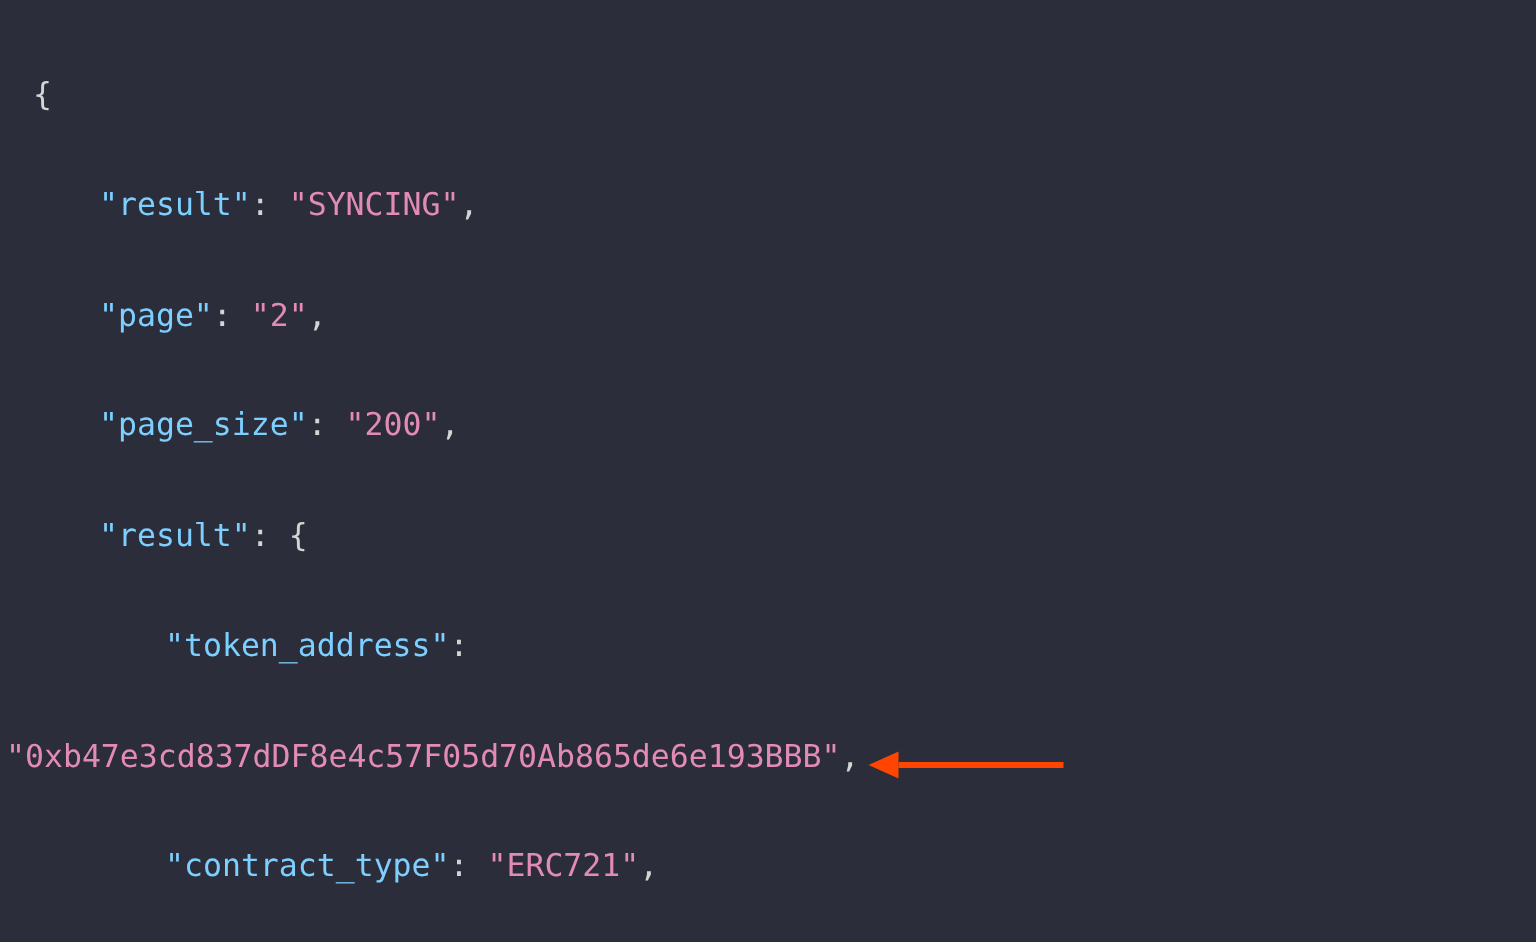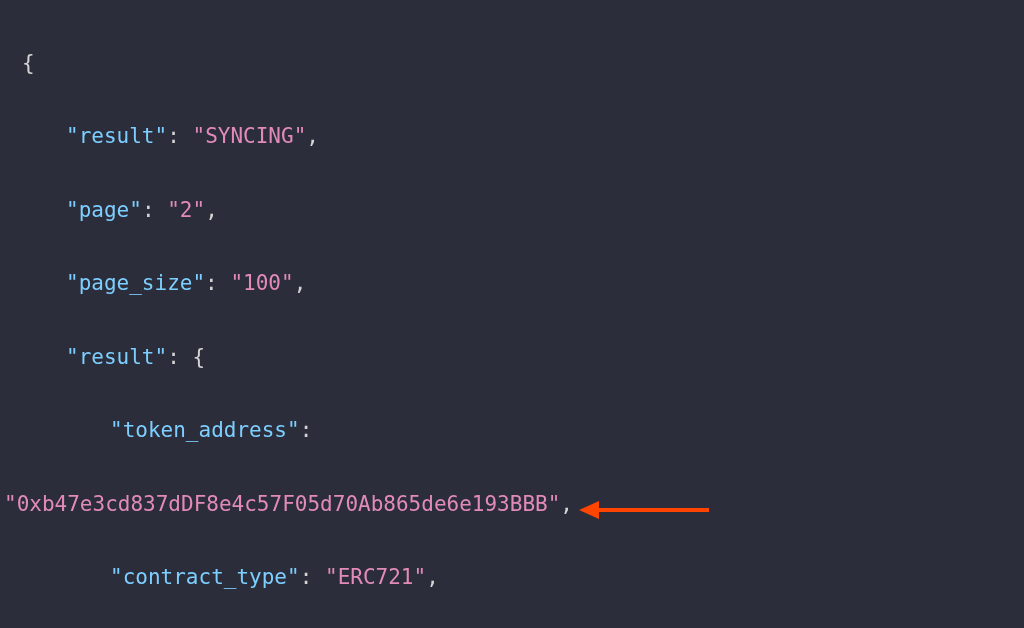--- a/index.html
+++ b/index.html
@@ -55,21 +55,21 @@
       background-color: #ff4500;
     }
   </style>
 </head>
 <body>
 
 <div class="code-block">
 <span class="line indent0"><span class="punct">{</span></span>
 <span class="line indent1"><span class="key"><span>"</span><span>result</span><span>"</span></span><span class="punct">: </span><span class="str"><span>"</span><span>SYNCING</span><span>"</span></span><span class="punct">,</span></span>
 <span class="line indent1"><span class="key"><span>"</span><span>page</span><span>"</span></span><span class="punct">: </span><span class="str"><span>"</span><span>2</span><span>"</span></span><span class="punct">,</span></span>
-<span class="line indent1"><span class="key"><span>"</span><span>page_size</span><span>"</span></span><span class="punct">: </span><span class="str"><span>"</span><span>100</span><span>"</span></span><span class="punct">,</span></span>
+<span class="line indent1"><span class="key"><span>"</span><span>page_size</span><span>"</span></span><span class="punct">: </span><span class="str"><span>"</span><span>200</span><span>"</span></span><span class="punct">,</span></span>
 <span class="line indent1"><span class="key"><span>"</span><span>result</span><span>"</span></span><span class="punct">: </span><span class="punct">{</span></span>
 <span class="line indent2"><span class="key"><span>"</span><span>token_address</span><span>"</span></span><span class="punct">:</span></span>
 <span class="line"><span class="str"><span>"</span><span>0xb47e3cd837dDF8e4c57F05d70Ab865de6e193BBB</span><span>"</span></span><span class="punct">,</span></span>
 <span class="line indent2"><span class="key"><span>"</span><span>contract_type</span><span>"</span></span><span class="punct">: </span><span class="str"><span>"</span><span>ERC721</span><span>"</span></span><span class="punct">,</span></span>
 
 
 
 
 
 

